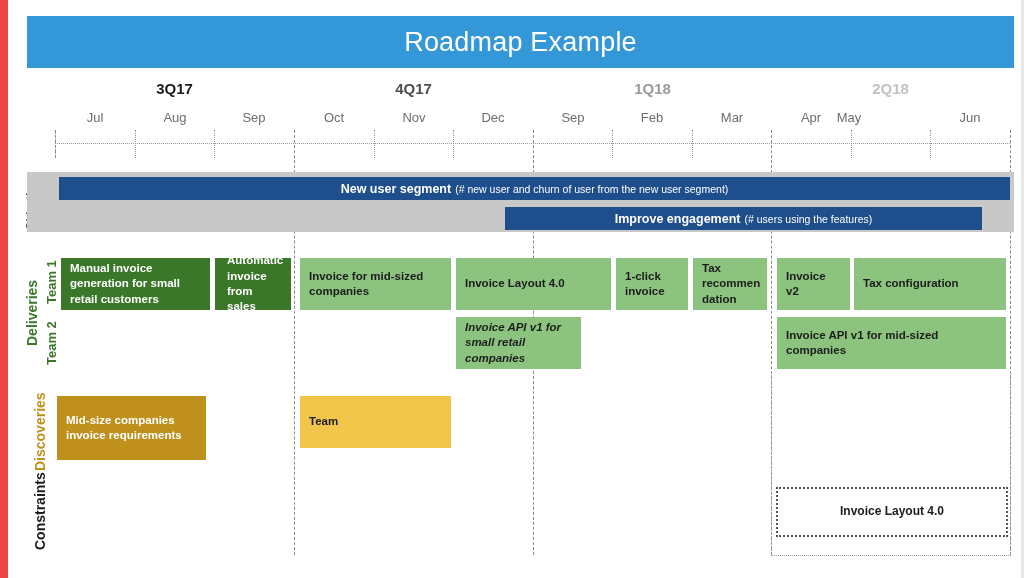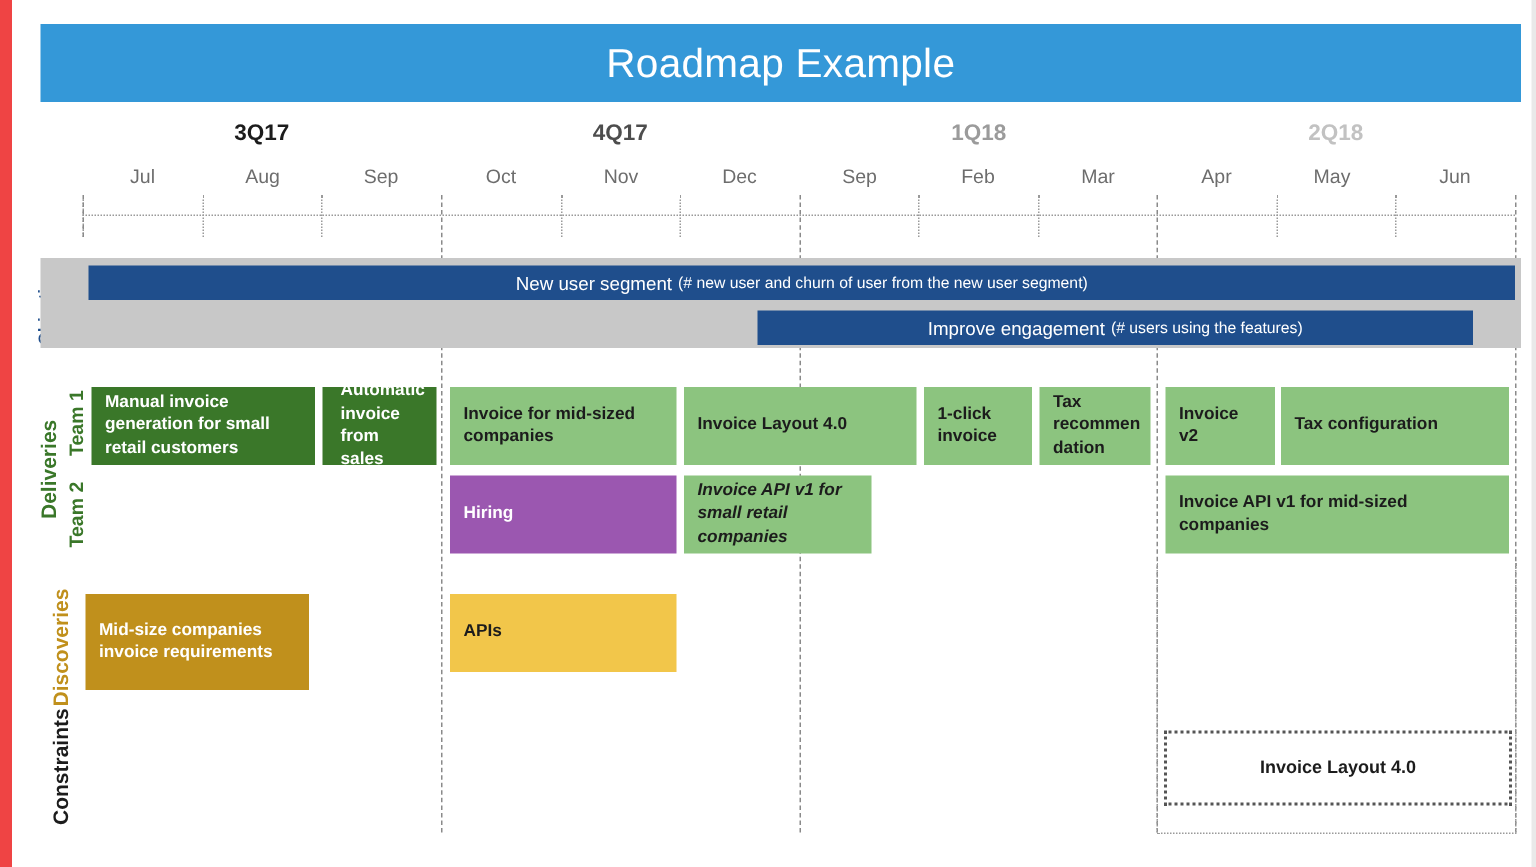--- a/index.html
+++ b/index.html
@@ -60,21 +60,21 @@
   
   .obj-band{
     position:absolute;left:19px;top:172px;width:987px;height:60px;
     background:#c8c8c8;
   }
   .obj-bar{
     position:absolute;height:23px;background:#1f4e8c;
     display:flex;align-items:center;justify-content:center;
     color:#ffffff;white-space:nowrap;
   }
-  .obj-bar b{font-size:12.5px;font-weight:normal;}
+  .obj-bar b{font-size:12.5px;font-weight:bold;}
   .obj-bar span.sub{font-size:10.5px;font-weight:normal;margin-left:4px;}
 
   
   .box{
     position:absolute;
     box-sizing:border-box;
     padding:7px 9px;
     font-size:11.5px;
     font-weight:bold;
     line-height:1.33;
@@ -115,21 +115,21 @@
     <div class="m" style="left:47px;width:80px;">Jul</div>
     <div class="m" style="left:127px;width:80px;">Aug</div>
     <div class="m" style="left:206px;width:80px;">Sep</div>
     <div class="m" style="left:286px;width:80px;">Oct</div>
     <div class="m" style="left:366px;width:80px;">Nov</div>
     <div class="m" style="left:445px;width:80px;">Dec</div>
     <div class="m" style="left:525px;width:80px;">Sep</div>
     <div class="m" style="left:604px;width:80px;">Feb</div>
     <div class="m" style="left:684px;width:80px;">Mar</div>
     <div class="m" style="left:763px;width:80px;">Apr</div>
-    <div class="m" style="left:840px;width:80px;text-align:center;">May</div>
+    <div class="m" style="left:801px;width:80px;text-align:center;">May</div>
     <div class="m" style="left:922px;width:80px;">Jun</div>
   </div>
 
   <div class="hline" style="left:47px;top:143px;width:955px;"></div>
 
   <div class="vline" style="left:47px;top:130px;height:28px;"></div>
   <div class="vline" style="left:127px;top:130px;height:28px;"></div>
   <div class="vline" style="left:206px;top:130px;height:28px;"></div>
   <div class="vline" style="left:366px;top:130px;height:28px;"></div>
   <div class="vline" style="left:445px;top:130px;height:28px;"></div>
@@ -177,30 +177,29 @@
   <div class="box light-green" style="left:448px;top:258px;width:155px;height:52px;">Invoice Layout 4.0</div>
 
   <div class="box light-green" style="left:608px;top:258px;width:72px;height:52px;">1-click invoice</div>
 
   <div class="box light-green" style="left:685px;top:258px;width:74px;height:52px;">Tax recommen dation</div>
 
   <div class="box light-green" style="left:769px;top:258px;width:73px;height:52px;">Invoice v2</div>
 
   <div class="box light-green" style="left:846px;top:258px;width:152px;height:52px;">Tax configuration</div>
 
-  <div class="box purple" style="left:292px;top:317px;width:151px;height:52px;">Hiring</div>
 
   <div class="box light-green" style="left:448px;top:317px;width:125px;height:52px;font-style:italic;">Invoice API v1 for small retail companies</div>
 
 
   <div class="box light-green" style="left:769px;top:317px;width:229px;height:52px;">Invoice API v1 for mid-sized companies</div>
 
   <div class="box gold" style="left:49px;top:396px;width:149px;height:64px;">Mid-size companies invoice requirements</div>
 
-  <div class="box yellow" style="left:292px;top:396px;width:151px;height:52px;">APIs</div>
+  <div class="box yellow" style="left:292px;top:396px;width:151px;height:52px;">Team</div>
 
   <div class="box dotted center" style="left:768px;top:487px;width:232px;height:50px;">Invoice Layout 4.0</div>
 
   <div class="vline" style="left:763px;top:375px;height:180px;"></div>
   <div class="vline" style="left:1002px;top:375px;height:180px;"></div>
   <div class="hline" style="left:763px;top:555px;width:240px;"></div>
 
 </div>
 
 </body></html>

